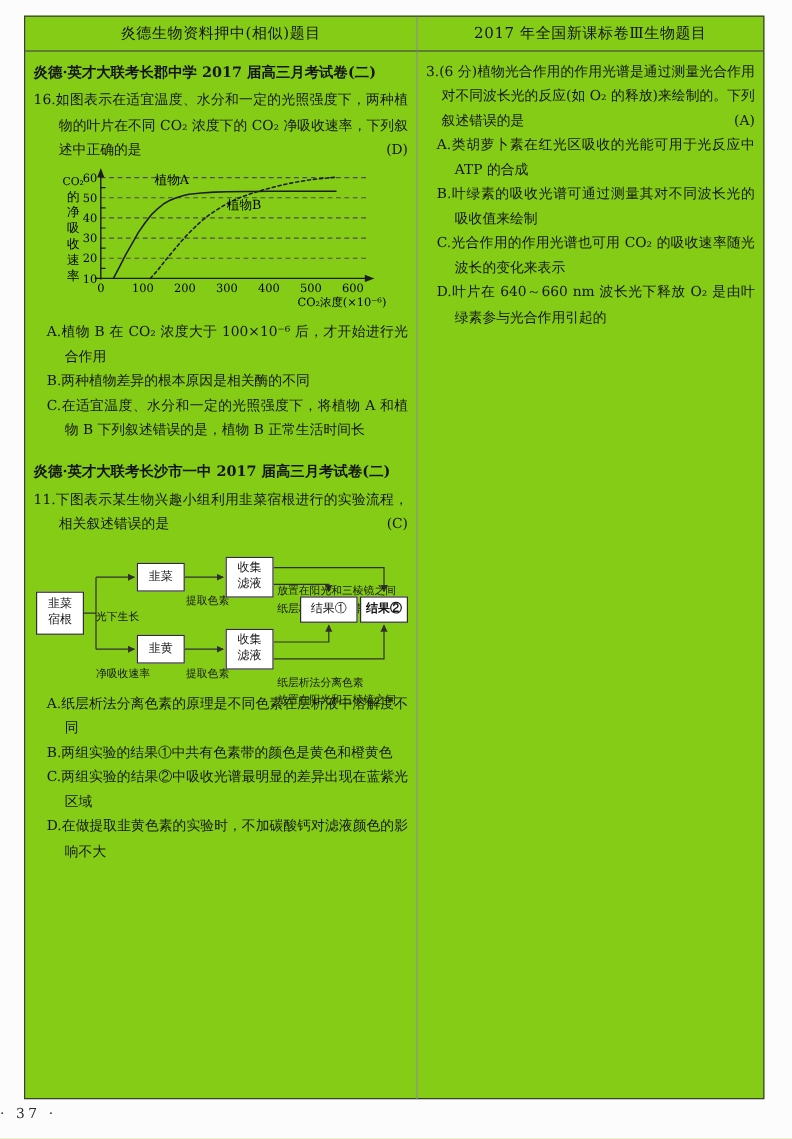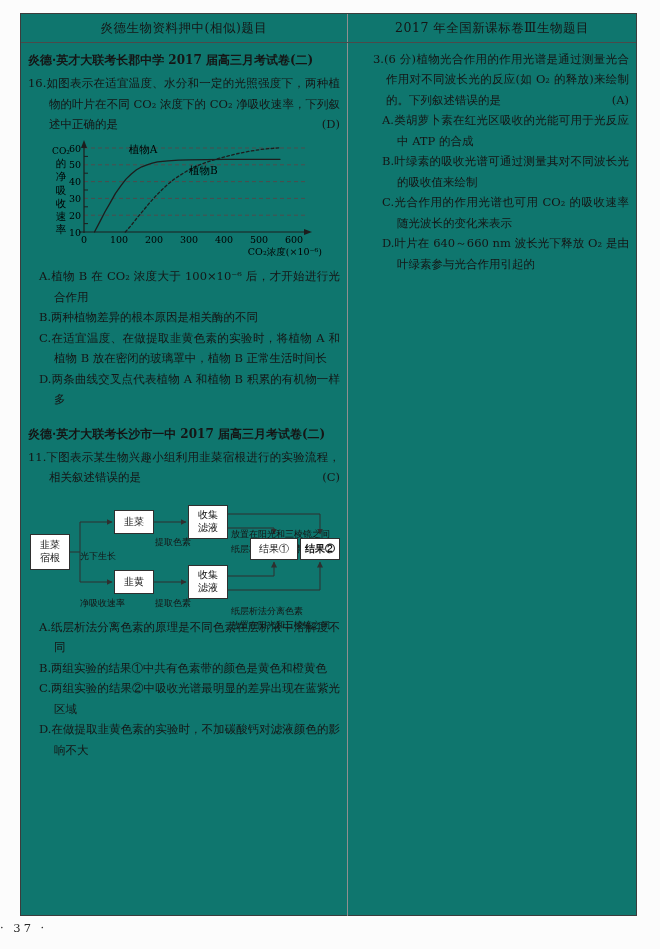--- a/index.html
+++ b/index.html
@@ -7,31 +7,31 @@
     width:660px; height:949px; position:relative;
     background:#fcfcfc;
     font-family:"DejaVu Serif","Liberation Serif",serif;
     color:#151515;
     -webkit-font-smoothing:antialiased;
   }
   .sheet {
     position:absolute; left:20px; top:13px;
     width:617px; height:903px;
     border:1.5px solid #3c3c3c;
-    background:#0f766e;
+    background:#84cc16;
     box-sizing:border-box;
   }
   .header-row { display:flex; height:28px; border-bottom:1.2px solid #4a4a4a; }
   .hcell {
     display:flex; align-items:center; justify-content:center;
     font-size:12.5px; letter-spacing:0.5px;
   }
   .hcell.left  { width:327px; border-right:1px solid #8f8f8f; box-sizing:border-box; }
   .hcell.right { flex:1; }
-  .cols { display:flex; height:calc(100% - 28px);gap:18px; }
+  .cols { display:flex; height:calc(100% - 28px); }
   .col { box-sizing:border-box; font-size:11.5px; line-height:1.78; }
   .col-left  { width:327px; border-right:1px solid #8f8f8f; padding:6px 7px 0 7px; }
   .col-right { flex:1; padding:6px 7px 0 7px; }
 
   .sec-title { font-weight:bold; font-size:12px; margin:1px 0 2px 0; white-space:nowrap; }
   .stem   { padding-left:21px; text-indent:-21px; text-align:justify; }
   .stem-r { padding-left:13px; text-indent:-13px; text-align:justify; }
   .answer { float:right; text-indent:0; }
   .opt  { margin-left:11px; padding-left:15px; text-indent:-15px; text-align:justify; }
   .opt-r{ margin-left:9px;  padding-left:15px; text-indent:-15px; text-align:justify; }
@@ -117,22 +117,21 @@
             <text x="286" y="117" text-anchor="end" font-size="9.5">CO₂浓度(×10⁻⁶)</text>
             <path d="M58.5,94.0 L63.8,83.9 L69.0,73.8 L74.3,64.6 L79.5,55.4 L84.8,47.8 L90.0,41.1 L95.3,36.0 L100.5,31.8 L105.8,28.8 L111.0,26.8 L116.3,25.1 L121.5,23.9 L132.0,22.8 L142.5,22.1 L153.0,21.8 L170.5,21.6 L188.0,21.4 L209.0,21.4 L230.0,21.3 L244.0,21.3" fill="none" stroke="#1d1d1d" stroke-width="1.3" stroke-linejoin="round" stroke-linecap="round"></path>
             <text x="92.8" y="15.040000000000006" font-size="10.5">植物A</text>
             <path d="M89.3,94.0 L95.3,87.3 L101.2,79.7 L107.5,72.2 L113.8,64.6 L119.8,57.9 L125.7,52.0 L132.0,46.1 L138.3,41.1 L144.6,36.9 L151.3,32.8 L158.3,29.2 L165.3,26.1 L174.0,23.1 L182.8,20.4 L191.5,18.1 L202.0,15.5 L212.5,13.4 L224.8,11.5 L237.0,10.3 L244.0,9.7" fill="none" stroke="#1d1d1d" stroke-width="1.3" stroke-linejoin="round" stroke-linecap="round" stroke-dasharray="2.6,2.4"></path>
             <text x="153" y="36.04" font-size="10.5">植物B</text>
           </svg>
       </div>
 
       <div class="opt">A.植物 B 在 CO₂ 浓度大于 100×10⁻⁶ 后，才开始进行光合作用</div>
       <div class="opt">B.两种植物差异的根本原因是相关酶的不同</div>
-      <div class="opt">C.在适宜温度、在做提取韭黄色素的实验时，将植物 A 和植物 B 放在密闭的玻璃罩中，植物 B 正常生活时间长</div>
-      <div class="opt">D.两条曲线交叉点代表植物 A 和植物 B 积累的有机物一样多</div>
+      <div class="opt">C.在适宜温度、水分和一定的光照强度下，将植物 A 和植物 B 下列叙述错误的是，植物 B 正常生活时间长</div>
 
       <div class="gap"></div>
 
       <div class="sec-title">炎德·英才大联考长沙市一中 2017 届高三月考试卷(二)</div>
 
       <div class="stem">
         <span>11.下图表示某生物兴趣小组利用韭菜宿根进行的实验流程，相关叙述错误的是</span>
         <span class="answer">(C)</span>
       </div>
 

